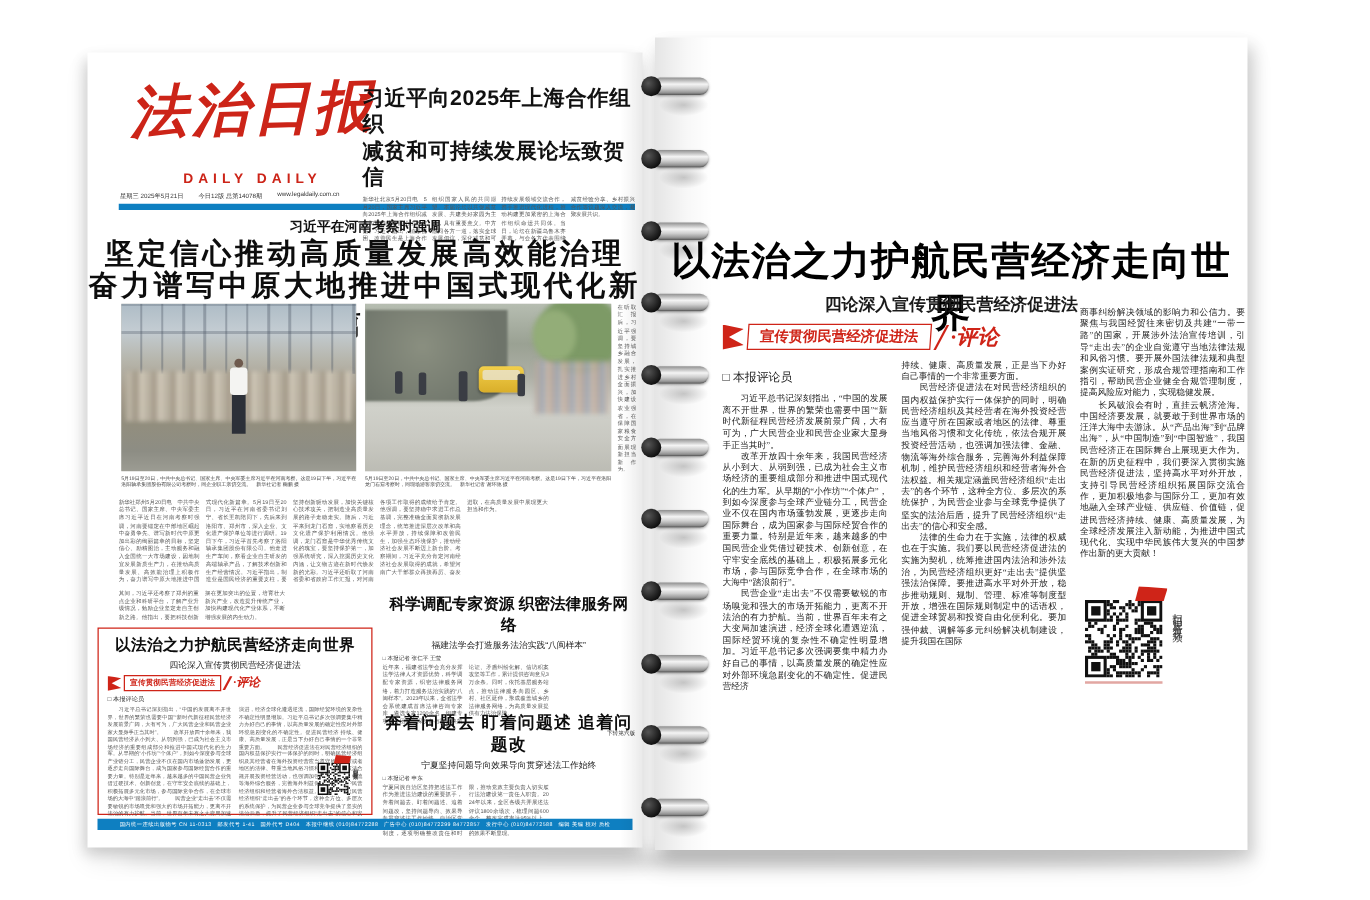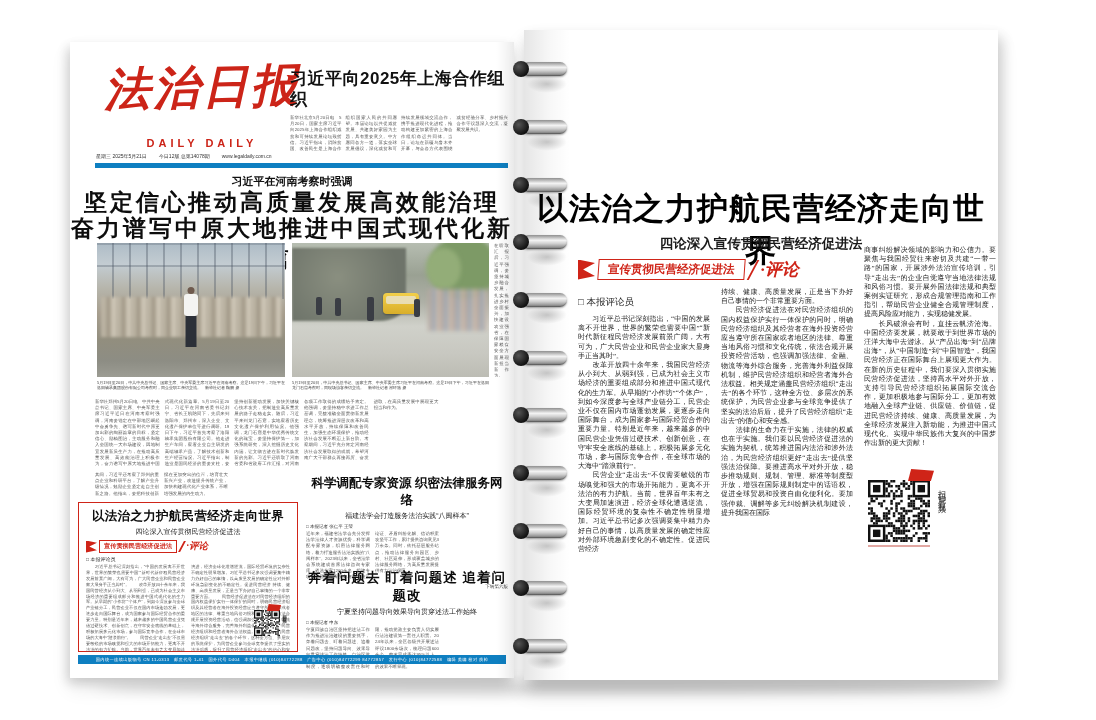--- a/index.html
+++ b/index.html
@@ -151,20 +151,21 @@
     <div class="masthead-en">DAILY DAILY</div>
     <div class="dateline">
       <span>星期三 2025年5月21日</span>
       <span>今日12版 总第14078期</span>
       <span>www.legaldaily.com.cn</span>
     </div>
     <div class="bluebar"></div>
 
     <div class="top-story">
       <div class="hl">习近平向2025年上海合作组织</div>
+      <div class="hl">减贫和可持续发展论坛致贺信</div>
       <div class="bd micro cols4">新华社北京5月20日电　5月20日，国家主席习近平向2025年上海合作组织减贫和可持续发展论坛致贺信。习近平指出，消除贫困、改善民生是上海合作组织国家人民的共同愿望。本届论坛以共促减贫发展、共建美好家园为主题，具有重要意义。中方愿同各方一道，落实全球发展倡议，深化减贫和可持续发展领域交流合作，携手推进现代化进程，推动构建更加紧密的上海合作组织命运共同体。当日，论坛在新疆乌鲁木齐开幕，与会各方代表围绕减贫经验分享、乡村振兴合作等议题深入交流，凝聚发展共识。</div>
     </div>
 
     <div class="kicker">习近平在河南考察时强调</div>
     <div class="headline1">坚定信心推动高质量发展高效能治理</div>
     <div class="headline2">奋力谱写中原大地推进中国式现代化新篇章</div>
 
     <div class="photo photo1">
       <div class="ph1-base"></div>
       <div class="ph1-truss"></div>

